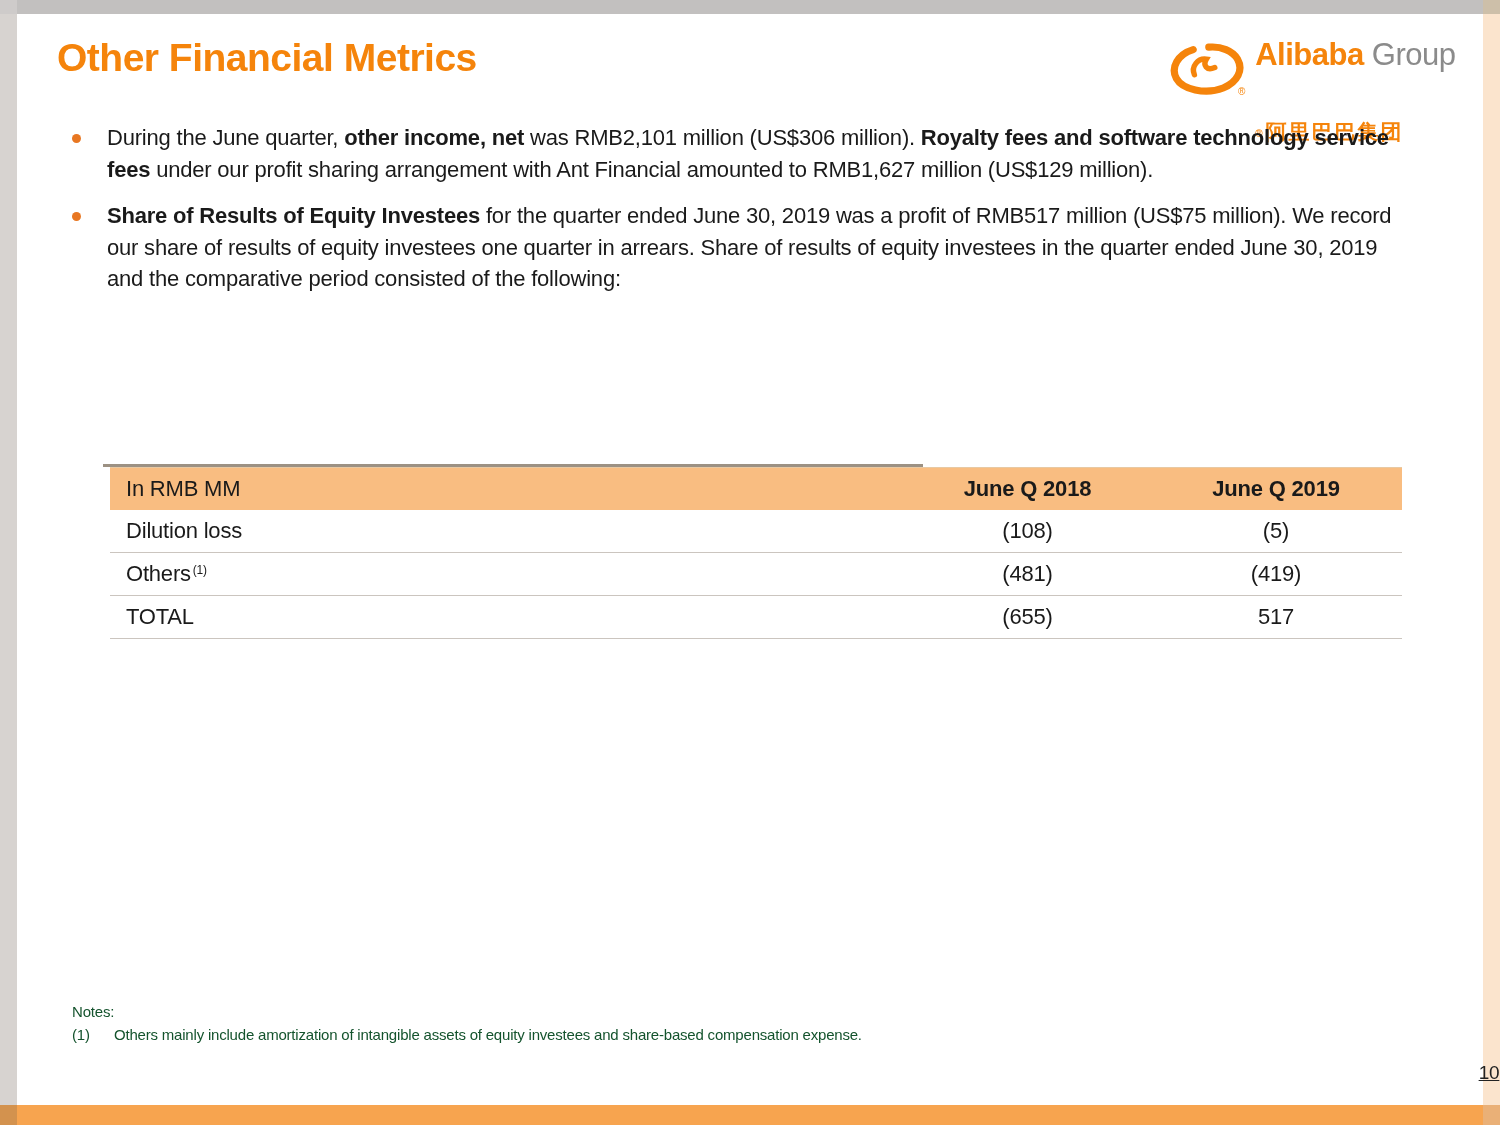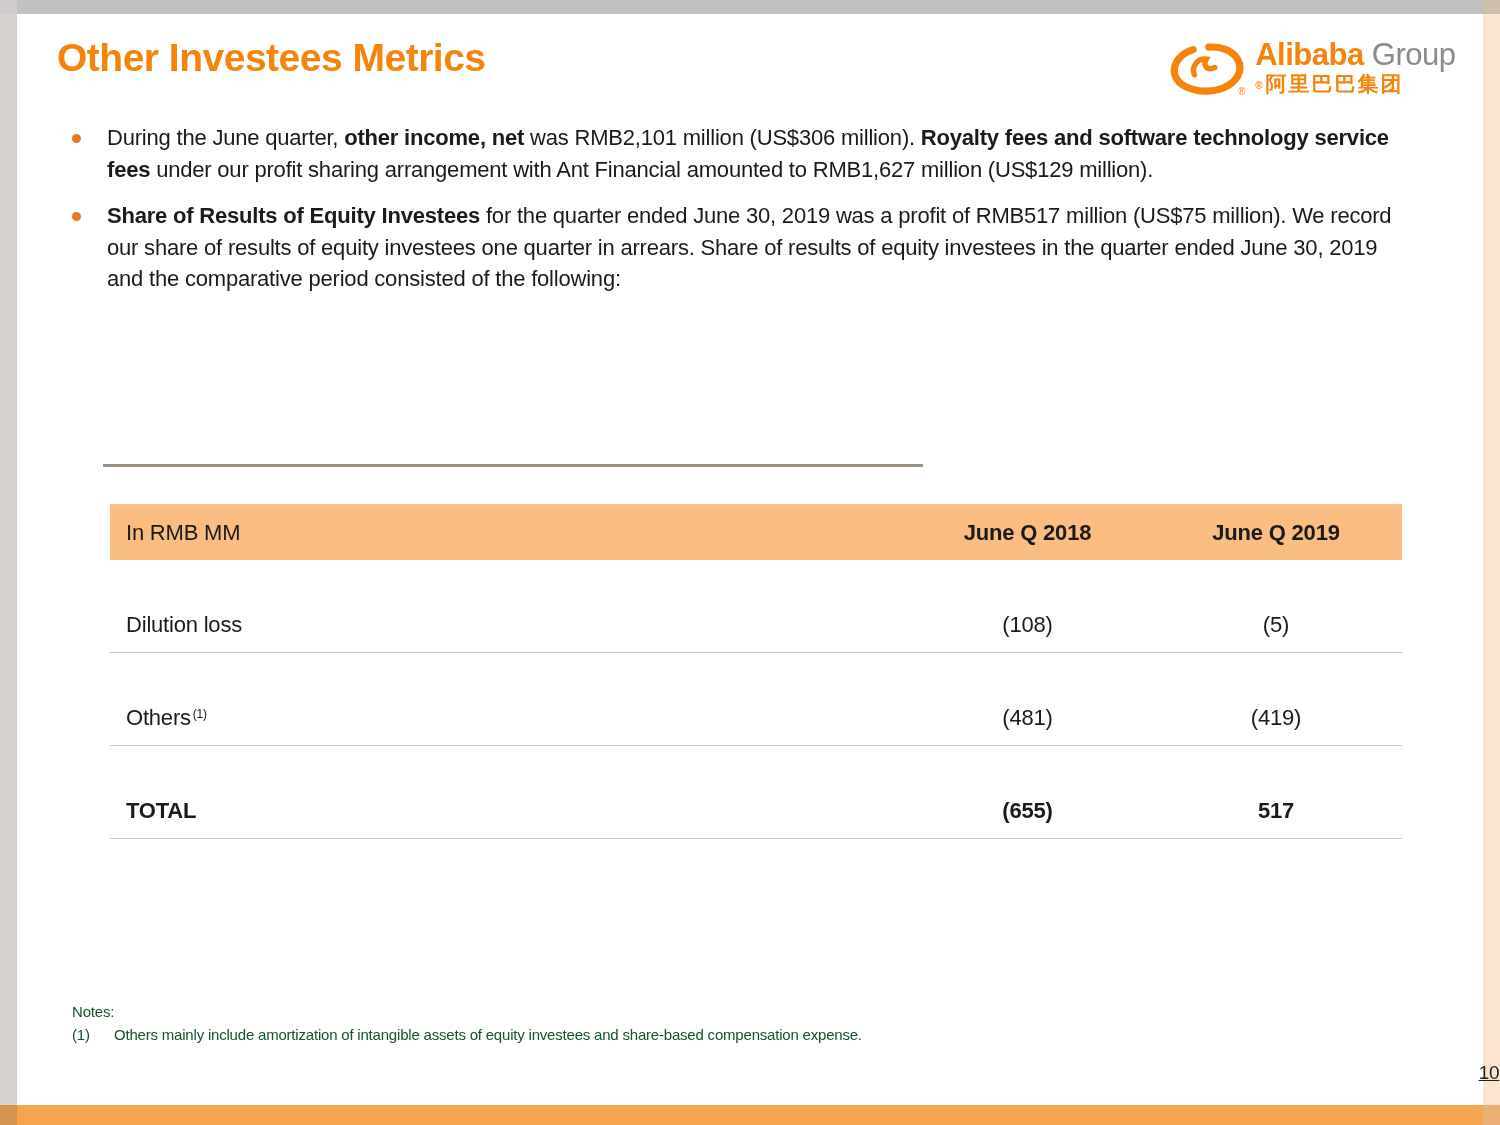--- a/index.html
+++ b/index.html
@@ -33,46 +33,46 @@
   .bar-corner-left{position:absolute;left:0;top:1105px;width:17px;height:20px;background:var(--bar-corner-left);}
   .bar-corner-right{position:absolute;left:1483px;top:1105px;width:17px;height:20px;background:var(--bar-corner-right);}
 
   
   .page-title{position:absolute;left:57px;top:36px;font-size:39px;font-weight:bold;color:var(--accent);letter-spacing:-0.5px;}
 
   
   .logo{position:absolute;left:1168px;top:38px;width:300px;height:72px;display:flex;align-items:flex-start;}
   .logo-icon{flex:0 0 auto;margin-top:2px;}
   .logo-reg{font-size:10px;color:var(--accent);position:relative;top:48px;left:-8px;}
-  .logo-text{display:flex;flex-direction:column;margin-left:2px;}
+  .logo-text{display:flex;flex-direction:column;margin-left:2px;gap:48px;}
   .logo-line1{font-size:31px;line-height:34px;letter-spacing:-0.5px;}
   .logo-brand{font-weight:bold;color:var(--accent);}
   .logo-suffix{color:var(--logo-gray);font-weight:normal;}
   .logo-line2{font-size:21px;line-height:24px;color:var(--accent);font-weight:bold;letter-spacing:2px;}
   .logo-line2 .reg2{font-size:10px;letter-spacing:0;vertical-align:2px;margin-right:3px;}
 
   
   .bullets{position:absolute;left:70px;top:122px;width:1345px;}
   .bullet{display:flex;margin-bottom:15px;}
   .bullet-dot{flex:0 0 37px;position:relative;}
   .bullet-dot::before{content:"";position:absolute;left:2px;top:12px;width:9px;height:9px;border-radius:50%;background:#e87722;}
   .bullet-text{flex:1;font-size:22px;line-height:31.5px;color:var(--text);}
   .bullet-text strong{font-weight:bold;}
 
   
   .fin-table{position:absolute;left:110px;top:467px;width:1292px;}
   .tbl-topline{position:absolute;left:-7px;top:-3px;width:820px;height:3px;background:var(--table-topline);}
-  .tbl-row{display:flex;align-items:center;height:56px;font-size:22px;margin-top:37px;}
+  .tbl-row{display:flex;align-items:center;height:43px;font-size:22px;}
   .tbl-header{background:var(--table-header);border-top:1px solid #e8c9a3;}
   .col-label{flex:1 1 auto;padding-left:16px;text-align:left;}
   .col-q1{flex:0 0 245px;text-align:center;}
   .col-q2{flex:0 0 252px;text-align:center;}
   .tbl-header .col-q1,.tbl-header .col-q2{font-weight:bold;}
   .tbl-body .tbl-row{border-bottom:1px solid var(--table-line);}
-  .tbl-row.bold{font-weight:bold;}
+  .tbl-row.bold{font-weight:normal;}
   .sup-ref{font-size:12px;vertical-align:7px;margin-left:2px;}
 
   
   .notes{position:absolute;left:72px;top:1002px;width:1250px;font-size:15px;line-height:20px;color:#14532d;}
   .note-item{display:flex;margin-top:3px;}
   .note-ref{flex:0 0 42px;}
   .note-text{flex:1;}
 
   
   .page-number{position:absolute;left:1469px;top:1062px;width:40px;text-align:center;font-size:19px;color:#222;text-decoration:underline;}
@@ -84,21 +84,21 @@
 
   <div class="strip-top"></div>
   <div class="corner-tl"></div>
   <div class="corner-tr"></div>
   <div class="strip-left"></div>
   <div class="strip-right"></div>
   <div class="bar-bottom"></div>
   <div class="bar-corner-left"></div>
   <div class="bar-corner-right"></div>
 
-  <h1 class="page-title">Other Investees Metrics</h1>
+  <h1 class="page-title">Other Financial Metrics</h1>
 
   <div class="logo">
     <svg class="logo-icon" width="78" height="60" viewBox="0 0 130 100">
       <g fill="none" stroke="#f5840b" stroke-width="12" stroke-linecap="round">
         <path d="M 42 16 C 16 24 4 46 14 64 C 24 82 62 92 92 80 C 116 70 126 50 116 32 C 108 18 88 10 68 12"></path>
         <path d="M 44 58 C 38 44 50 30 64 32 C 58 42 64 52 78 46" stroke-width="9"></path>
       </g>
     </svg>
     <span class="logo-reg">®</span>
     <div class="logo-text">

